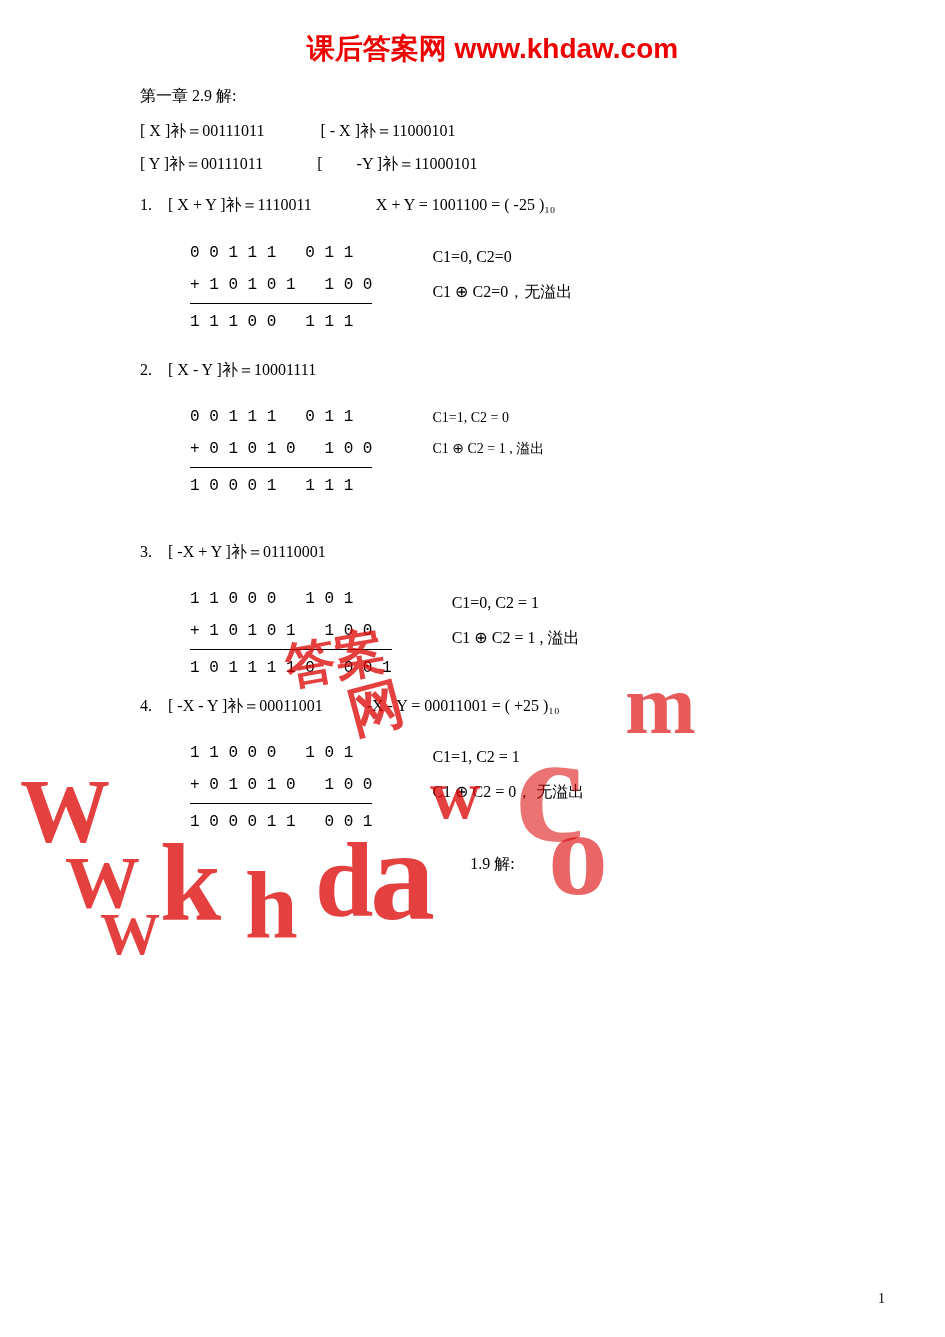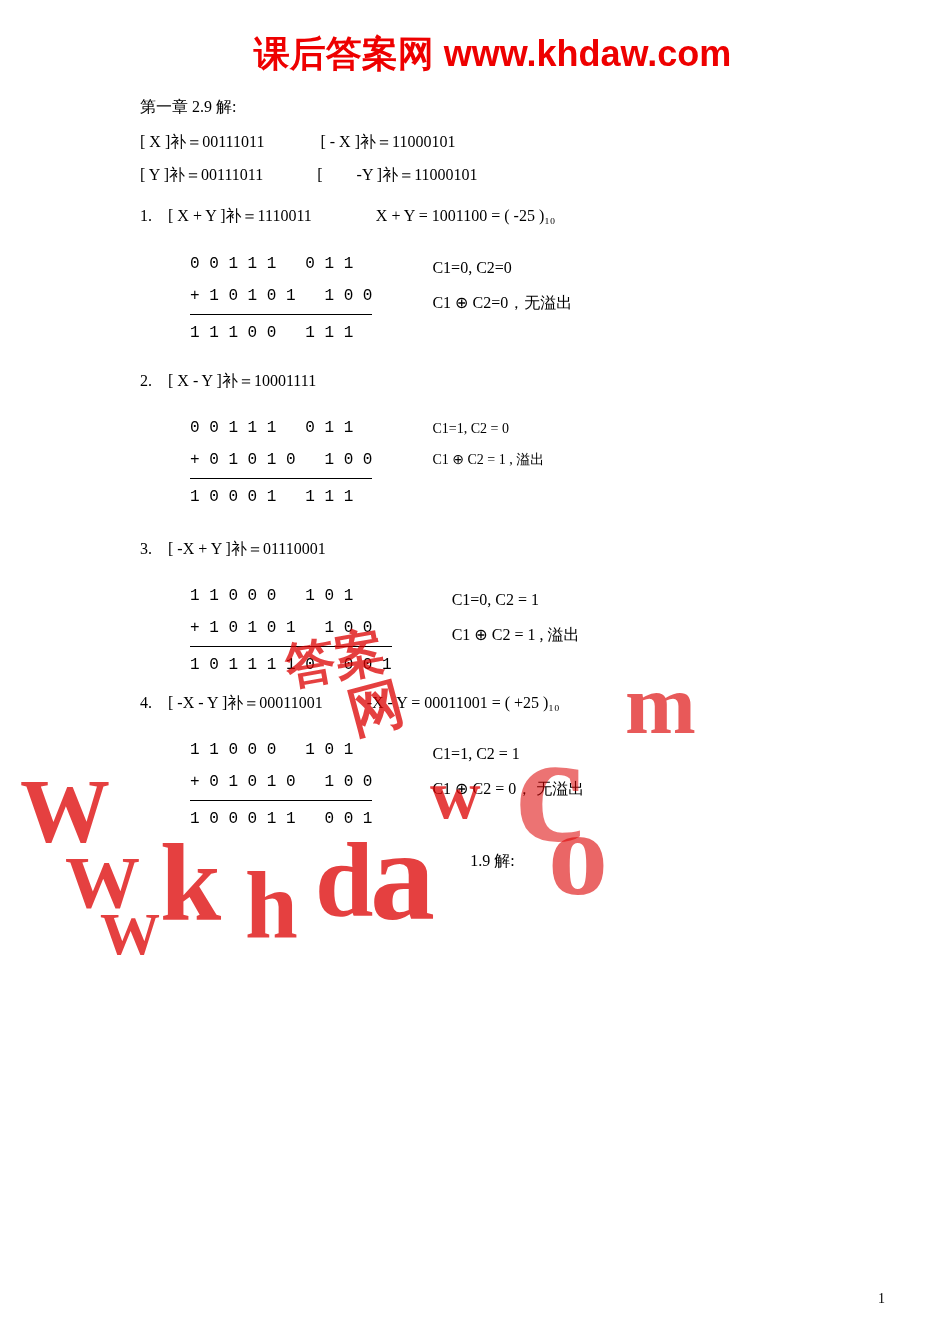--- a/index.html
+++ b/index.html
@@ -15,21 +15,21 @@
     }
     .page {
       width: 945px;
       min-height: 1337px;
       padding: 30px 100px 40px 140px;
       position: relative;
     }
     .site-header {
       text-align: center;
       color: #e00;
-      font-size: 36px;
+      font-size: 28px;
       font-weight: bold;
       margin-bottom: 18px;
       font-family: "SimHei", "STHeiti", sans-serif;
     }
     .section-title {
       font-size: 16px;
       margin-bottom: 10px;
       color: #000;
     }
     .math-line {
@@ -123,21 +123,21 @@
         <div style="border-top: 1.5px solid #000; margin: 2px 0;"></div>
         <div class="row">1 0 0 0 1   1 1 1</div>
       </div>
       <div style="padding-top: 10px; font-size: 14px; line-height: 2.2;">
         <div>C1=1,   C2 = 0</div>
         <div>C1 ⊕ C2 = 1 ,   溢出</div>
       </div>
     </div>
   </div>
 
-  <div style="margin-top: 14px;">
+  <div style="margin-top: 28px;">
     <div class="math-line">
       <span>3.&nbsp;&nbsp;&nbsp;</span>
       <span>[ -X + Y ]补＝01110001</span>
     </div>
     <div style="display:flex; margin-top: 10px;">
       <div class="addition-table" style="margin-right: 60px;">
         <div class="row">1 1 0 0 0   1 0 1</div>
         <div class="row">+ 1 0 1 0 1   1 0 0</div>
         <div style="border-top: 1.5px solid #000; margin: 2px 0;"></div>
         <div class="row">1 0 1 1 1 1 0   0 0 1</div>

